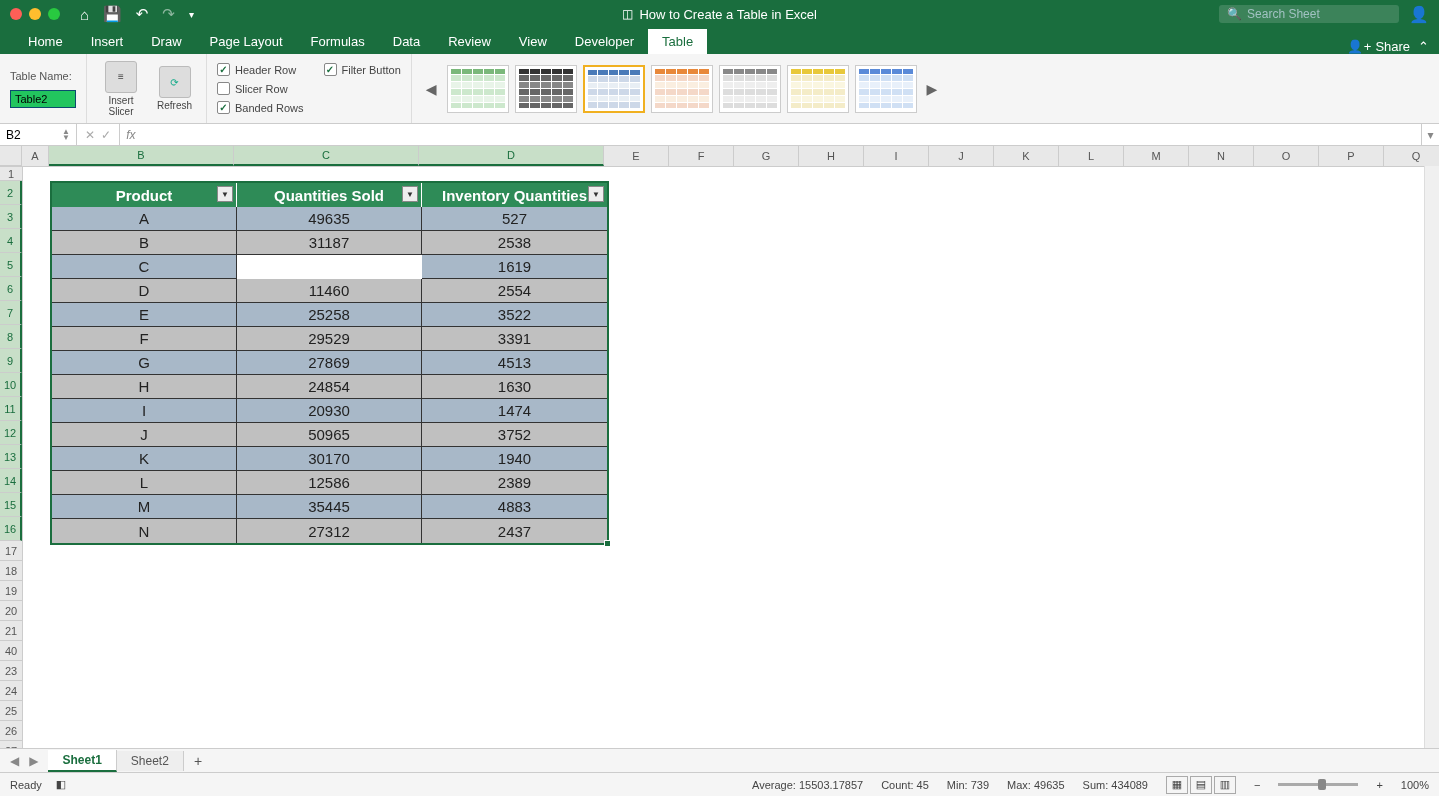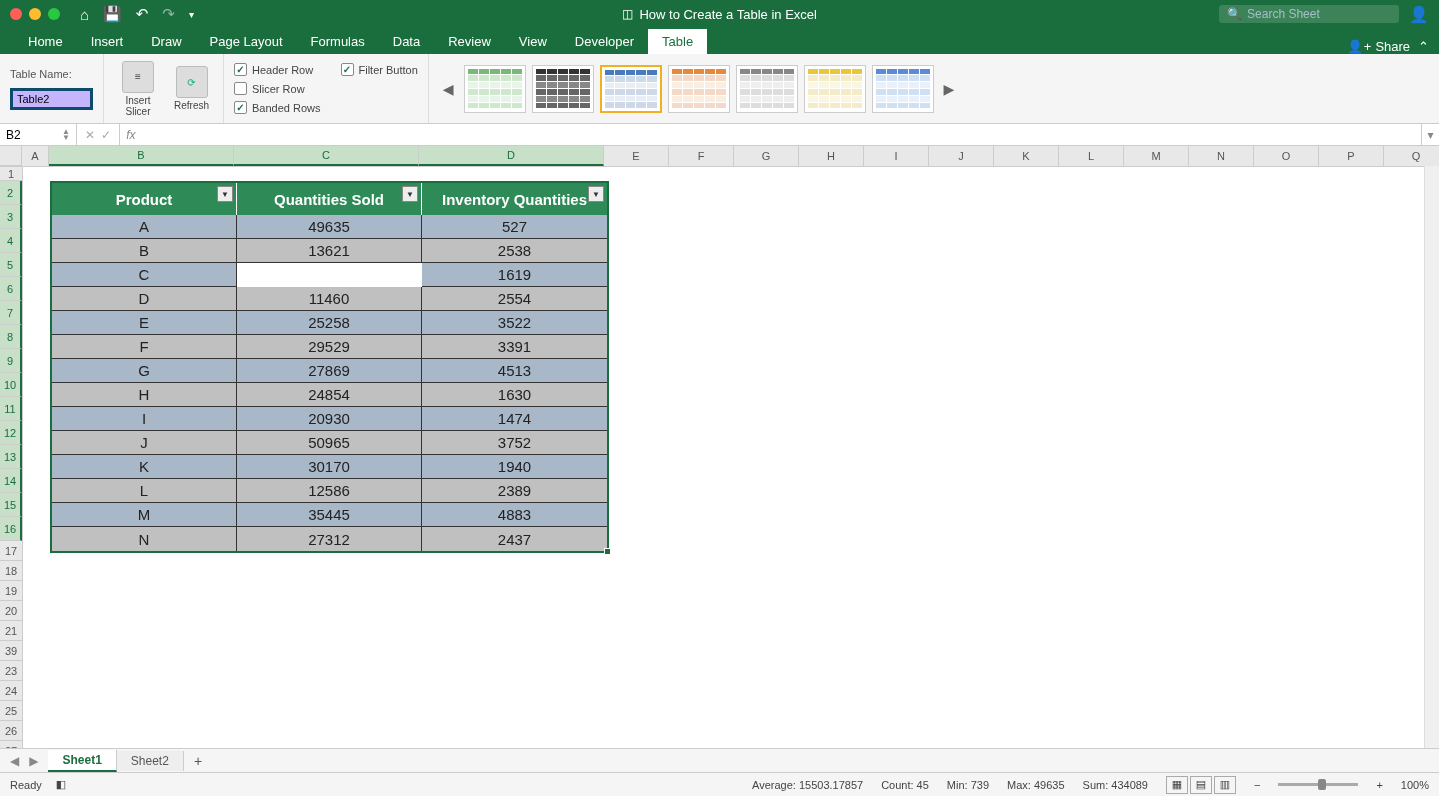--- a/index.html
+++ b/index.html
@@ -23,21 +23,21 @@
 .tab { padding: 5px 14px; color: #fff; font-size: 13px; cursor: pointer; }
 .tab.active { background: #fff; color: #1a6e3e; border-radius: 0; }
 .tabs-right { position: absolute; right: 10px; color: #fff; font-size: 13px; display: flex; align-items: center; gap: 8px; }
 .share-btn { display: flex; align-items: center; gap: 4px; }
 
 
 .ribbon { background: #f5f5f5; border-bottom: 1px solid #ccc; height: 70px; display: flex; align-items: stretch; }
 .ribbon-group { border-right: 1px solid #ddd; padding: 4px 10px; display: flex; flex-direction: column; justify-content: center; font-size: 11px; color: #444; }
 .ribbon-group.tools { flex-direction: row; gap: 8px; align-items: center; }
 .table-name-label { font-size: 11px; color: #555; margin-bottom: 8px; }
-.table-name-input { width: 83px; padding: 2px 4px; font-size: 11px; border: 3px solid #0c4a6e; background: #c4b5fd; }
+.table-name-input { width: 66px; padding: 2px 4px; font-size: 11px; border: 1px solid #0c4a6e; background: #22c55e; }
 .tool-row { display: flex; align-items: center; gap: 6px; margin: 2px 0; font-size: 11px; color: #444; cursor: pointer; }
 .tool-icon { width: 16px; height: 16px; display: inline-block; background: #68a; border-radius: 2px; }
 .big-tool { display: flex; flex-direction: column; align-items: center; gap: 2px; font-size: 10px; color: #444; cursor: pointer; padding: 2px 4px; }
 .big-tool .icon { width: 32px; height: 32px; background: #ddd; border: 1px solid #bbb; border-radius: 3px; display: flex; align-items: center; justify-content: center; }
 .checkbox-row { display: flex; align-items: center; gap: 5px; font-size: 11px; color: #444; margin: 3px 0; }
 .checkbox { width: 13px; height: 13px; border: 1px solid #888; border-radius: 2px; background: #fff; display: inline-flex; align-items: center; justify-content: center; font-size: 10px; color: #1a6e3e; }
 .checkbox.checked::after { content: "✓"; font-weight: bold; }
 .check-cols { display: flex; gap: 20px; }
 .check-col { display: flex; flex-direction: column; }
 .styles-group { display: flex; align-items: center; gap: 6px; padding: 6px 10px; }
@@ -65,21 +65,21 @@
 .col-header.sel { background: #c8dfc8; color: #1a6e3e; border-bottom: 2px solid #1a6e3e; }
 .grid-body { display: flex; }
 .row-headers { display: flex; flex-direction: column; background: #e8e8e8; border-right: 1px solid #ccc; }
 .row-header { width: 22px; background: #e8e8e8; border-bottom: 1px solid #ccc; display: flex; align-items: center; justify-content: center; font-size: 11px; color: #555; }
 .row-header.sel { background: #c8dfc8; color: #1a6e3e; border-right: 2px solid #1a6e3e; }
 .cells { position: relative; }
 
 
 .excel-table { position: absolute; left: 27px; top: 14px; border: 2px solid #1a6e3e; }
 .et-header { display: flex; background: #2e8b57; }
-.et-hcell { height: 32px; display: flex; align-items: center; justify-content: center; color: #fff; font-weight: bold; font-size: 15px; position: relative; border-right: 1px solid #fff; }
+.et-hcell { height: 24px; display: flex; align-items: center; justify-content: center; color: #fff; font-weight: bold; font-size: 15px; position: relative; border-right: 1px solid #fff; }
 .et-hcell:last-child { border-right: none; }
 .filter-btn { position: absolute; right: 3px; top: 3px; width: 16px; height: 16px; background: #eee; border: 1px solid #888; display: flex; align-items: center; justify-content: center; font-size: 8px; color: #333; }
 .et-row { display: flex; height: 24px; }
 .et-cell { display: flex; align-items: center; justify-content: center; font-size: 15px; color: #222; border-right: 1px solid #333; border-bottom: 1px solid #333; }
 .et-row.even .et-cell { background: #a8b8c8; }
 .et-row.odd .et-cell { background: #c0c0c0; }
 .et-cell:last-child { border-right: none; }
 .et-row:last-child .et-cell { border-bottom: none; }
 .sel-handle { position: absolute; right: -4px; bottom: -4px; width: 7px; height: 7px; background: #1a6e3e; border: 1px solid #fff; }
 
@@ -559,21 +559,21 @@
         <div class="row-header sel" style="height: 24px;">12</div>
         <div class="row-header sel" style="height: 24px;">13</div>
         <div class="row-header sel" style="height: 24px;">14</div>
         <div class="row-header sel" style="height: 24px;">15</div>
         <div class="row-header sel" style="height: 24px;">16</div>
         <div class="row-header" style="height: 20px;">17</div>
         <div class="row-header" style="height: 20px;">18</div>
         <div class="row-header" style="height: 20px;">19</div>
         <div class="row-header" style="height: 20px;">20</div>
         <div class="row-header" style="height: 20px;">21</div>
-        <div class="row-header" style="height: 20px;">39</div>
+        <div class="row-header" style="height: 20px;">40</div>
         <div class="row-header" style="height: 20px;">23</div>
         <div class="row-header" style="height: 20px;">24</div>
         <div class="row-header" style="height: 20px;">25</div>
         <div class="row-header" style="height: 20px;">26</div>
         <div class="row-header" style="height: 20px;">27</div>
       </div>
     <div class="cells" id="cells">
       <div class="excel-table">
         <div class="et-header" id="et-header">
             <div class="et-hcell" style="width: 185px;">
@@ -590,21 +590,21 @@
             </div>
           </div>
         <div id="et-body">
             <div class="et-row even">
               <div class="et-cell" style="width: 185px;">A</div>
               <div class="et-cell" style="width: 185px;">49635</div>
               <div class="et-cell" style="width: 185px;">527</div>
             </div>
             <div class="et-row odd">
               <div class="et-cell" style="width: 185px;">B</div>
-              <div class="et-cell" style="width: 185px;">13621</div>
+              <div class="et-cell" style="width: 185px;">31187</div>
               <div class="et-cell" style="width: 185px;">2538</div>
             </div>
             <div class="et-row even">
               <div class="et-cell" style="width: 185px;">C</div>
               <div class="et-cell" style="width: 185px; margin-top: 48px;">43676</div>
               <div class="et-cell" style="width: 185px;">1619</div>
             </div>
             <div class="et-row odd">
               <div class="et-cell" style="width: 185px;">D</div>
               <div class="et-cell" style="width: 185px;">11460</div>

